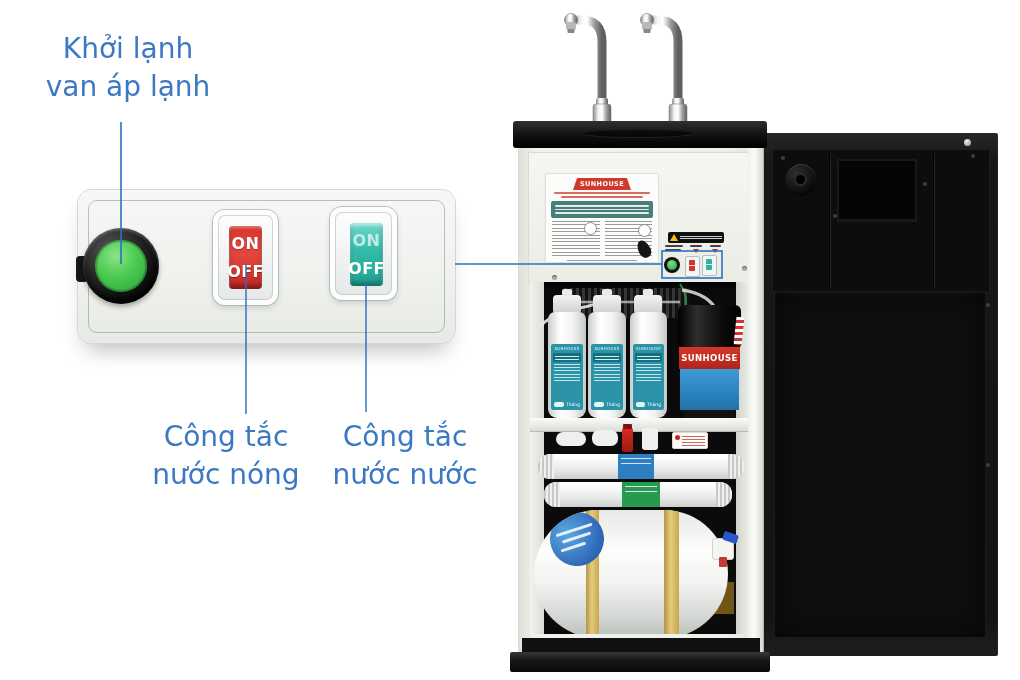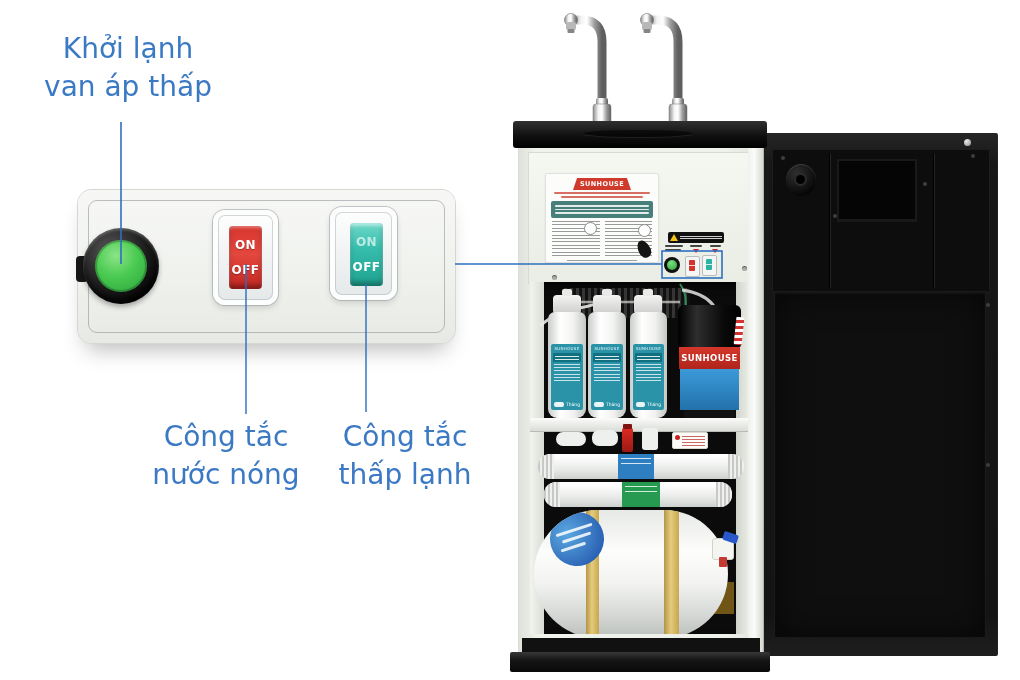--- a/index.html
+++ b/index.html
@@ -23,21 +23,21 @@
   .btn-green i{position:absolute;left:12px;top:12px;width:52px;height:52px;border-radius:50%;display:block;
              background:radial-gradient(circle at 40% 30%,#8ce487 0%,#49ca50 45%,#2ba13b 100%);
              box-shadow:inset 0 0 0 2px rgba(0,0,0,.22);}
   .switch{position:absolute;border-radius:12px;
           background:linear-gradient(180deg,rgba(255,255,255,.95),rgba(227,231,232,.9));
           box-shadow:0 0 0 1px rgba(148,156,158,.55), inset 0 0 0 5px rgba(255,255,255,.95),
                      inset 0 0 0 6px rgba(168,176,178,.5), 0 3px 6px rgba(0,0,0,.14);}
   .sw-hot{left:135px;top:20px;width:65px;height:95px;}
   .sw-cold{left:252px;top:17px;width:67px;height:93px;}
   .rocker{position:absolute;width:33px;height:63px;border-radius:4px;display:flex;flex-direction:column;
-          justify-content:space-evenly;align-items:center;font-size:12px;font-weight:bold;letter-spacing:.4px;}
+          justify-content:space-evenly;align-items:center;font-size:16px;font-weight:bold;letter-spacing:.4px;}
   .rk-red{left:16px;top:16px;background:linear-gradient(180deg,#d6362f 0%,#e4473d 45%,#c22722 100%);
           box-shadow:inset 0 2px 3px rgba(255,255,255,.35), inset 0 -4px 5px rgba(0,0,0,.35);}
   .rk-teal{left:20px;top:16px;background:linear-gradient(180deg,#6fd8c9 0%,#37bdac 40%,#1ea190 100%);
           box-shadow:inset 0 3px 3px rgba(255,255,255,.45), inset 0 -4px 5px rgba(0,0,0,.3);}
   .rk-red span{color:#fff;text-shadow:0 1px 1px rgba(0,0,0,.3);}
   .rk-teal .on{color:rgba(255,255,255,.65);} .rk-teal .off{color:#fff;}
 
   
   .cab-top{position:absolute;left:513px;top:121px;width:254px;height:27px;border-radius:3px;z-index:9;
            background:linear-gradient(180deg,#303030 0%,#101010 55%,#000 100%);}
@@ -176,29 +176,29 @@
   .d-silver{position:absolute;left:202px;top:6px;width:7px;height:7px;border-radius:50%;
         background:radial-gradient(circle at 35% 30%,#ececec,#8f8f8f);}
 </style>
 </head>
 <body>
 
 <div class="stage">
 
   <div class="callout" style="left:18px;top:30px;width:220px;">
     <div>Khởi lạnh</div>
-    <div>van áp thấp</div>
+    <div>van áp lạnh</div>
   </div>
   <div class="callout" style="left:126px;top:418px;width:200px;">
     <div>Công tắc</div>
     <div>nước nóng</div>
   </div>
   <div class="callout" style="left:310px;top:418px;width:190px;">
     <div>Công tắc</div>
-    <div>thấp lạnh</div>
+    <div>nước nước</div>
   </div>
 
   <svg class="abs" style="left:500px;top:0;z-index:4;" width="300" height="150" viewBox="0 0 300 150">
     <defs>
       <linearGradient id="chrome" x1="0" y1="0" x2="1" y2="0">
         <stop offset="0" stop-color="#8d8d8d"></stop>
           <stop offset=".3" stop-color="#f4f4f4"></stop>
         <stop offset=".5" stop-color="#ffffff"></stop>
           <stop offset=".75" stop-color="#9d9d9d"></stop>
         <stop offset="1" stop-color="#5f5f5f"></stop>

